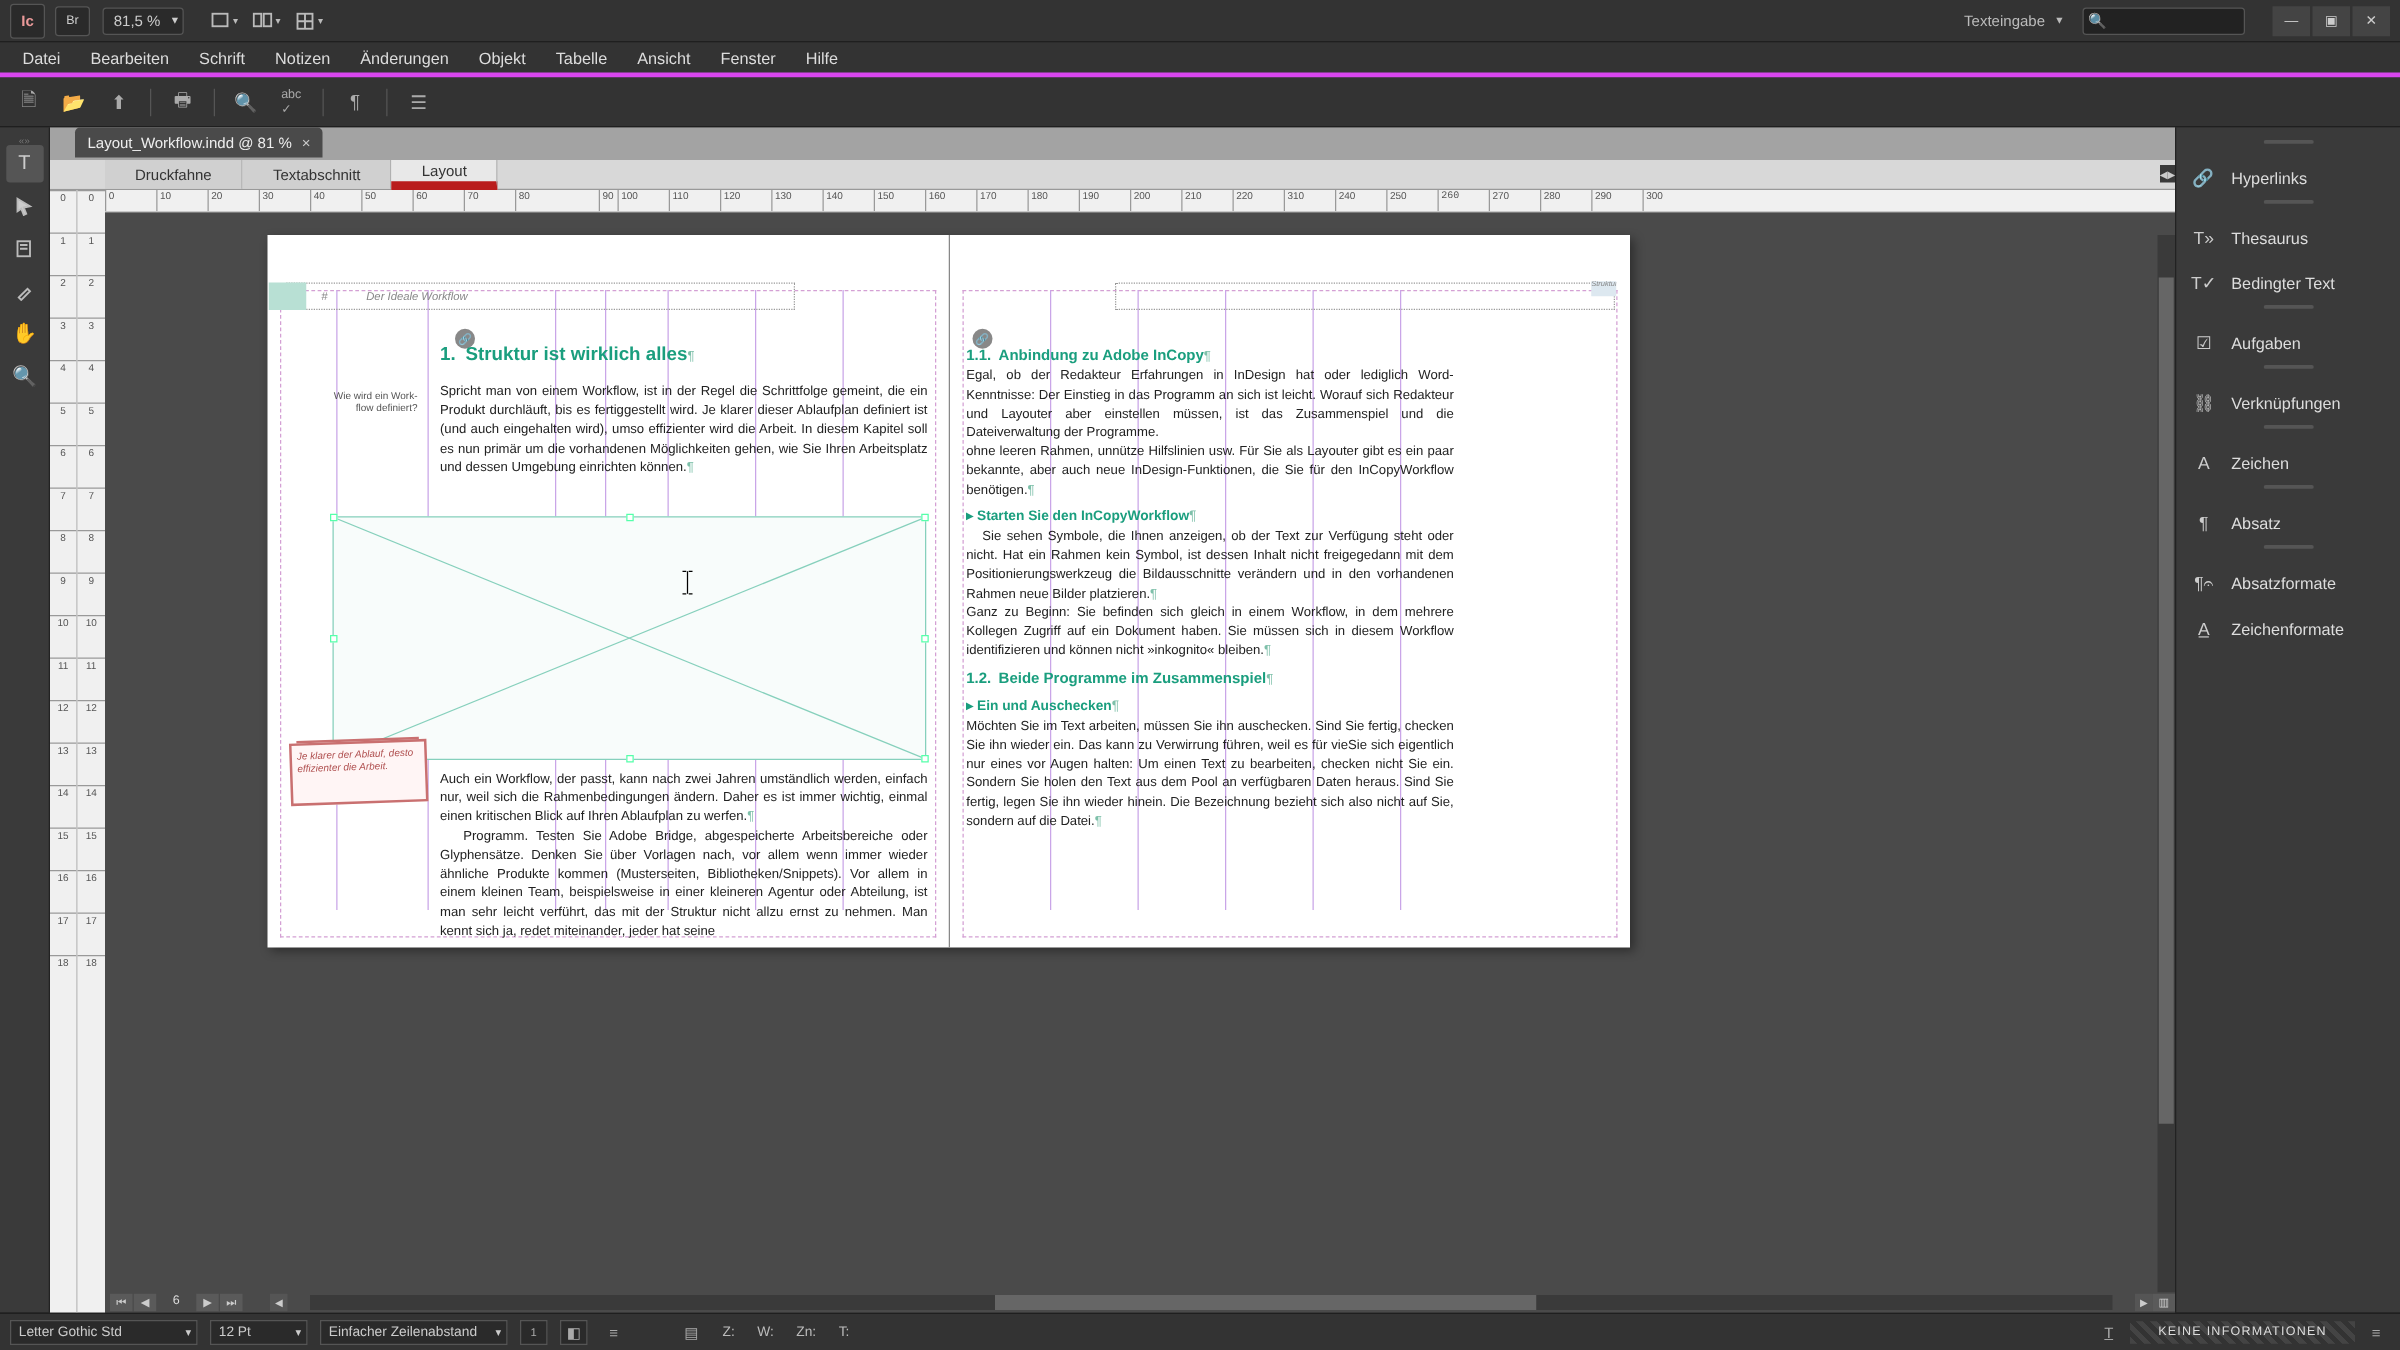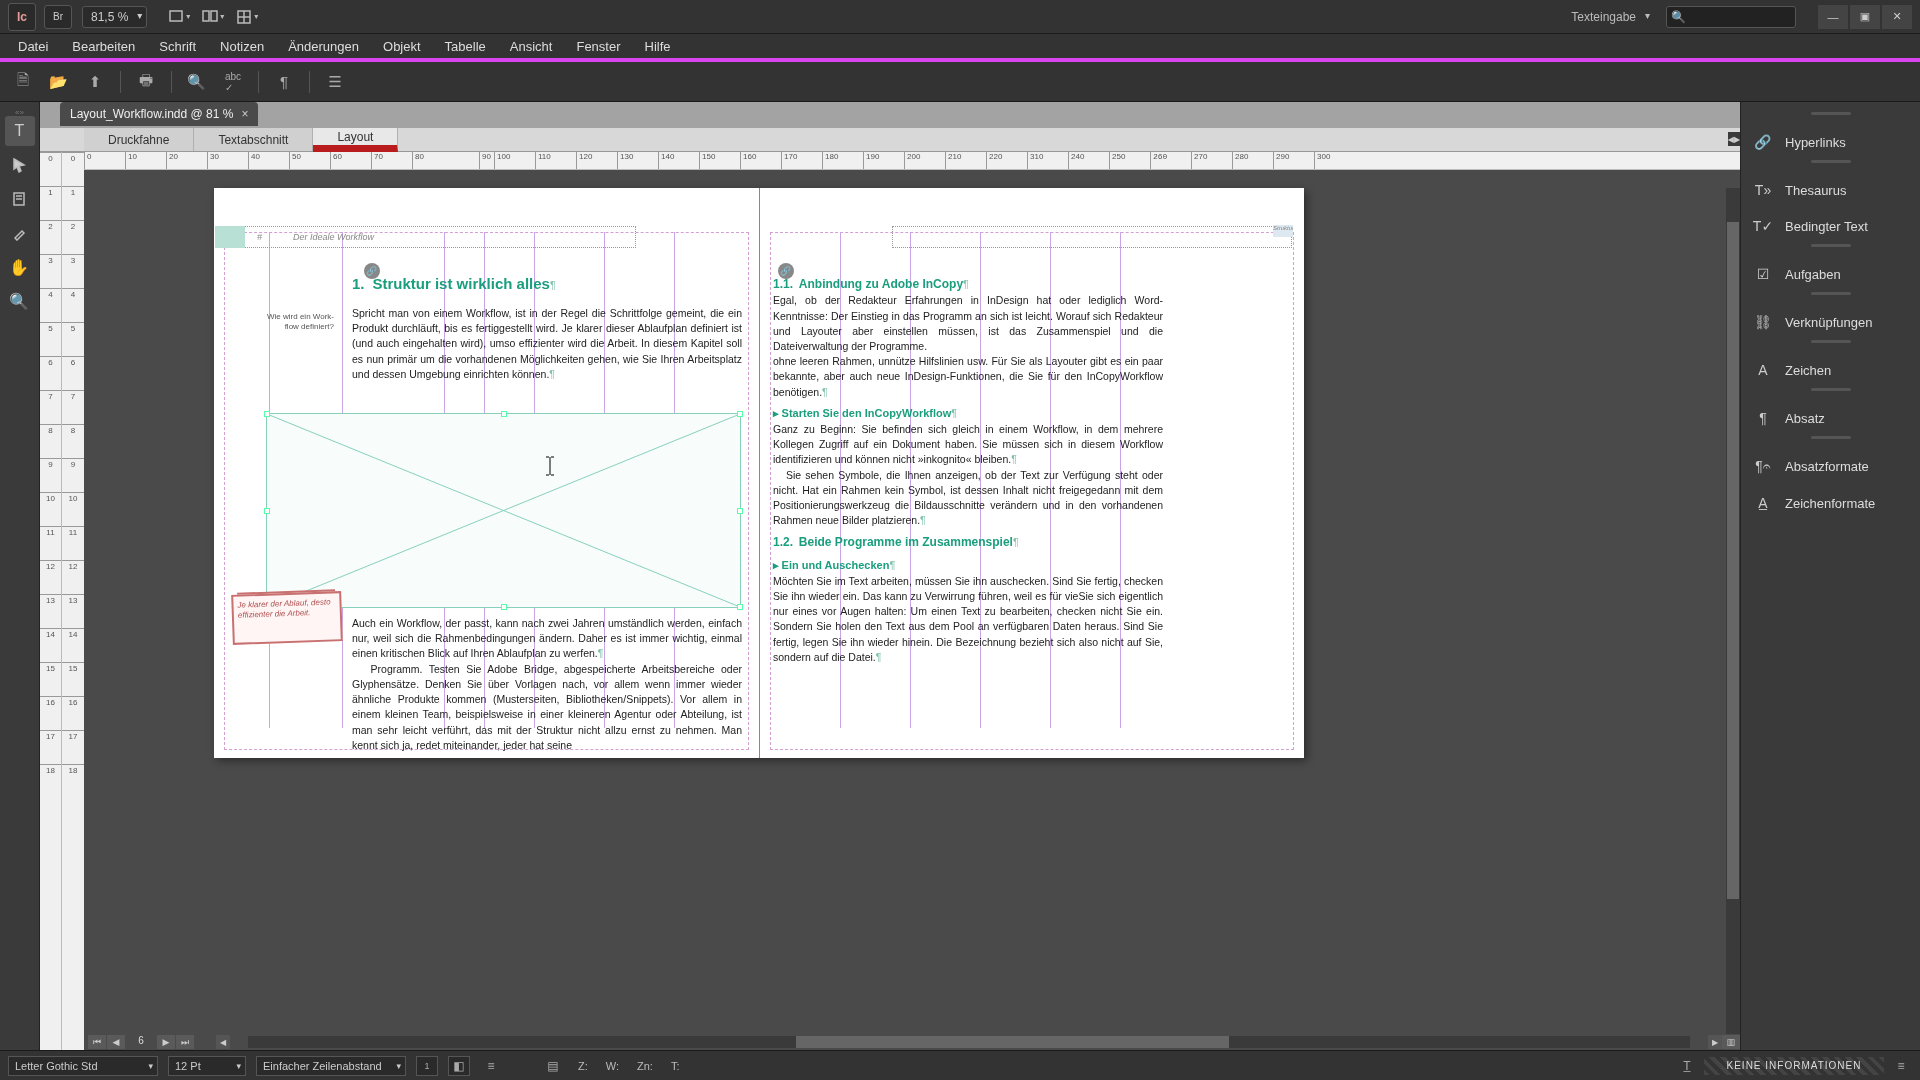--- a/index.html
+++ b/index.html
@@ -382,22 +382,22 @@
                 </div>
 
                 <div class="link-icon" style="left:18px;top:75px">🔗</div>
 
                 <div class="text-frame" style="left:13px;top:88px;width:390px">
                   <div><span class="heading2">1.1.</span>&nbsp;&nbsp;<span class="heading2">Anbindung zu Adobe InCopy</span><span class="pilcrow">¶</span></div>
                   <div>Egal, ob der Redakteur Erfahrungen in InDesign hat oder lediglich Word-Kenntnisse: Der Einstieg in das Programm an sich ist leicht. Worauf sich Redakteur und Layouter aber einstellen müssen, ist das Zusammenspiel und die Dateiverwaltung der Programme.</div>
                   <div><span>ohne leeren Rahmen, unnütze Hilfslinien usw. Für Sie als Layouter gibt es ein paar bekannte, aber auch neue InDesign-Funktionen, die Sie für den InCopyWorkflow benötigen.</span><span class="pilcrow">¶</span></div>
                   <div style="height:6px"></div>
                   <div class="heading3"><span>Starten Sie den InCopyWorkflow</span><span class="pilcrow" style="font-weight:normal">¶</span></div>
+                  <div>&nbsp;&nbsp;&nbsp;<span>Sie sehen Symbole, die Ihnen anzeigen, ob der Text zur Verfügung steht oder nicht. Hat ein Rahmen kein Symbol, ist dessen Inhalt nicht freigegedann mit dem Positionierungswerkzeug die Bildausschnitte verändern und in den vorhandenen Rahmen neue Bilder platzieren.</span><span class="pilcrow">¶</span></div>
                   <div><span>Ganz zu Beginn: Sie befinden sich gleich in einem Workflow, in dem mehrere Kollegen Zugriff auf ein Dokument haben. Sie müssen sich in diesem Workflow identifizieren und können nicht »inkognito« bleiben.</span><span class="pilcrow">¶</span></div>
-                  <div>&nbsp;&nbsp;&nbsp;<span>Sie sehen Symbole, die Ihnen anzeigen, ob der Text zur Verfügung steht oder nicht. Hat ein Rahmen kein Symbol, ist dessen Inhalt nicht freigegedann mit dem Positionierungswerkzeug die Bildausschnitte verändern und in den vorhandenen Rahmen neue Bilder platzieren.</span><span class="pilcrow">¶</span></div>
                   <div style="height:6px"></div>
                   <div><span class="heading2">1.2.</span>&nbsp;&nbsp;<span class="heading2">Beide Programme im Zusammenspiel</span><span class="pilcrow">¶</span></div>
                   <div style="height:6px"></div>
                   <div class="heading3"><span>Ein und Auschecken</span><span class="pilcrow" style="font-weight:normal">¶</span></div>
                   <div><span>Möchten Sie im Text arbeiten, müssen Sie ihn auschecken. Sind Sie fertig, checken Sie ihn wieder ein. Das kann zu Verwirrung führen, weil es für vieSie sich eigentlich nur eines vor Augen halten: Um einen Text zu bearbeiten, checken nicht Sie ein. Sondern Sie holen den Text aus dem Pool an verfügbaren Daten heraus. Sind Sie fertig, legen Sie ihn wieder hinein. Die Bezeichnung bezieht sich also nicht auf Sie, sondern auf die Datei.</span><span class="pilcrow">¶</span></div>
                   <div style="height:6px"></div>
                 </div>
               </div>
             </div>
             <div class="vscroll">

